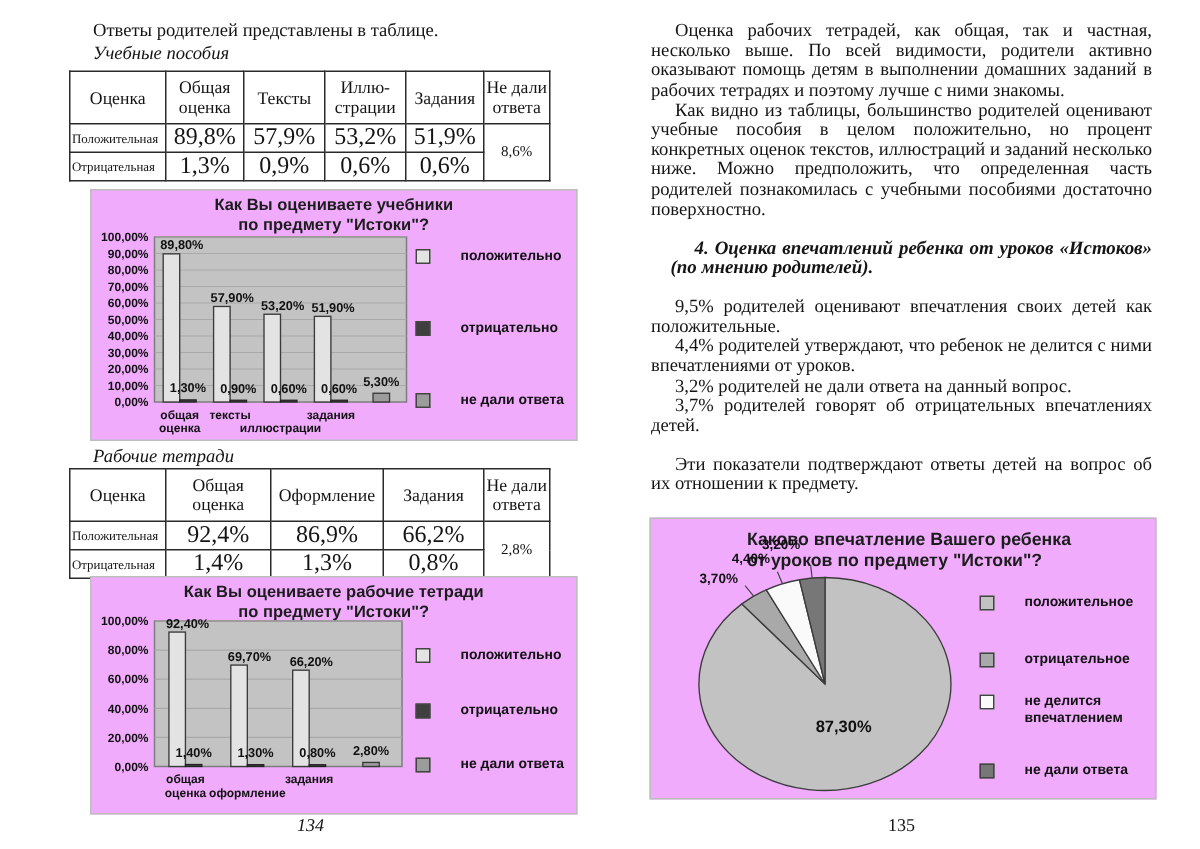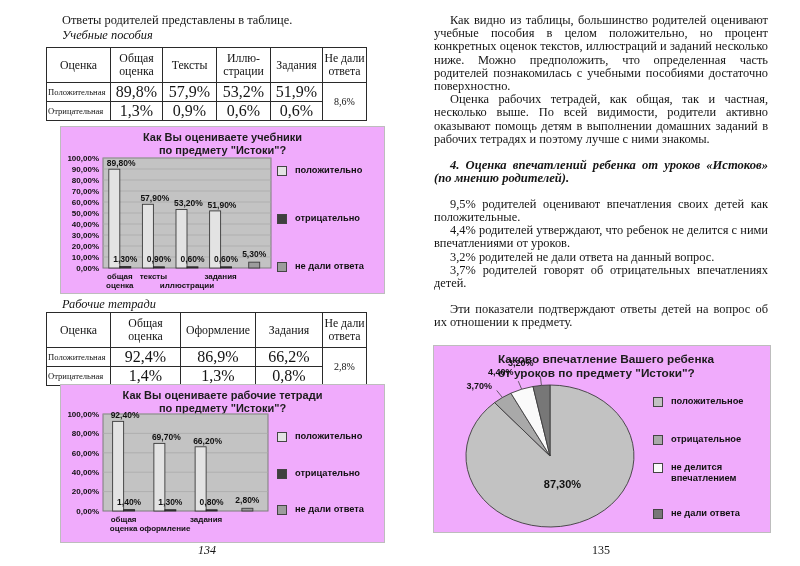--- a/index.html
+++ b/index.html
@@ -4,34 +4,34 @@
 <style>
   html,body{margin:0;padding:0;}
   body{width:800px;height:566px;background:#ffffff;position:relative;overflow:hidden;
        font-family:"Liberation Serif",serif;color:#141414;}
   .abs{position:absolute;}
   
   .par{font-size:12.4px;line-height:13.2px;text-align:justify;text-indent:16px;}
   .intro-line{font-size:12.4px;line-height:13.5px;text-indent:16px;}
   .caption-italic{font-style:italic;font-weight:bold;font-size:12.4px;text-indent:16px;}
   .caption-italic.plain{font-weight:normal;font-style:italic;}
-  .heading4{font-weight:bold;font-style:italic;font-size:12.6px;line-height:13.4px;text-align:justify;text-indent:16px;margin:13px 0 12px 0;}
+  .heading4{font-weight:bold;font-style:italic;font-size:12.6px;line-height:13.4px;text-align:justify;text-indent:16px;margin:13px 0 12px 13px;}
   .pagenum{font-size:12px;text-align:center;}
   
   table.dt{border-collapse:collapse;table-layout:fixed;width:320px;background:#fff;}
   table.dt th,table.dt td{border:1px solid #2a2a2a;overflow:hidden;}
   table.dt th{font-weight:normal;font-size:11.8px;line-height:13px;text-align:center;vertical-align:middle;white-space:pre-line;padding:2px 0;height:30px;}
   table.dt td{font-size:16px;text-align:center;vertical-align:middle;height:18px;padding:0;}
   table.dt td.rowlabel{font-size:8.6px;text-align:left;padding-left:1px;}
   table.dt td.merged{font-size:10px;}
   
   .chart-box{position:absolute;background:#f0abfc;border:1px solid #bdbdbd;font-family:"Liberation Sans",sans-serif;}
   .bar-title{position:absolute;top:4px;left:0;right:0;text-align:center;font-weight:bold;font-size:11px;line-height:13px;white-space:pre-line;color:#1c1c1c;}
   .pie-title{position:absolute;top:6px;left:64px;right:4px;text-align:left;font-weight:bold;font-size:11.8px;line-height:14px;white-space:pre-line;color:#1c1c1c;}
-  .legend-item{position:absolute;display:flex;gap:8px;font-weight:bold;font-size:9.3px;line-height:10.5px;white-space:pre-line;color:#111;}
+  .legend-item{position:absolute;display:flex;gap:20px;font-weight:bold;font-size:9.3px;line-height:10.5px;white-space:pre-line;color:#111;}
   .legend-item .swatch{width:8px;height:8px;border:1px solid #444;flex:none;margin-top:0.5px;}
   svg{position:absolute;left:0;top:0;overflow:visible;}
   svg text{fill:#111;}
   .ylab{font:bold 8px "Liberation Sans",sans-serif;}
   .xlab{font:bold 8px "Liberation Sans",sans-serif;}
   .vlab{font:bold 8.5px "Liberation Sans",sans-serif;}
   .pie-big-lab{font:bold 11px "Liberation Sans",sans-serif;}
   .pie-small-lab{font:bold 9px "Liberation Sans",sans-serif;}
 </style>
 </head>
@@ -216,22 +216,22 @@
   <div class="legend">
       <div class="legend-item" style="left: 216px; top: 46px;"><span class="swatch" style="background: rgb(227, 227, 227);"></span><span>положительно</span></div>
       <div class="legend-item" style="left: 216px; top: 83px;"><span class="swatch" style="background: rgb(63, 63, 63);"></span><span>отрицательно</span></div>
       <div class="legend-item" style="left: 216px; top: 119px;"><span class="swatch" style="background: rgb(156, 156, 156);"></span><span>не дали ответа</span></div>
     </div>
 </div>
 
 <div class="abs pagenum" style="left:147px;top:543px;width:120px;font-style:italic;">134</div>
 
 <div class="abs" style="left:434px;top:14px;width:334px;">
+  <div class="par">Оценка рабочих тетрадей, как общая, так и частная, несколько выше. По всей видимости, родители активно оказывают помощь детям в выполнении домашних заданий в рабочих тетрадях и поэтому лучше с ними знакомы.</div>
   <div class="par">Как видно из таблицы, большинство родителей оценивают учебные пособия в целом положительно, но процент конкретных оценок текстов, иллюстраций и заданий несколько ниже. Можно предположить, что определенная часть родителей познакомилась с учебными пособиями достаточно поверхностно.</div>
-  <div class="par">Оценка рабочих тетрадей, как общая, так и частная, несколько выше. По всей видимости, родители активно оказывают помощь детям в выполнении домашних заданий в рабочих тетрадях и поэтому лучше с ними знакомы.</div>
   <div class="heading4">4. Оценка впечатлений ребенка от уроков «Истоков» (по мнению родителей).</div>
   <div class="par">9,5% родителей оценивают впечатления своих детей как положительные.</div>
   <div class="par">4,4% родителей утверждают, что ребенок не делится с ними впечатлениями от уроков.</div>
   <div class="par">3,2% родителей не дали ответа на данный вопрос.</div>
   <div class="par">3,7% родителей говорят об отрицательных впечатлениях детей.</div>
   <div class="par" style="margin-top:13px;">Эти показатели подтверждают ответы детей на вопрос об их отношении к предмету.</div>
 </div>
 
 <div class="chart-box" style="left:433px;top:345px;width:336px;height:186px;">
   <div class="pie-title">Каково впечатление Вашего ребенка

